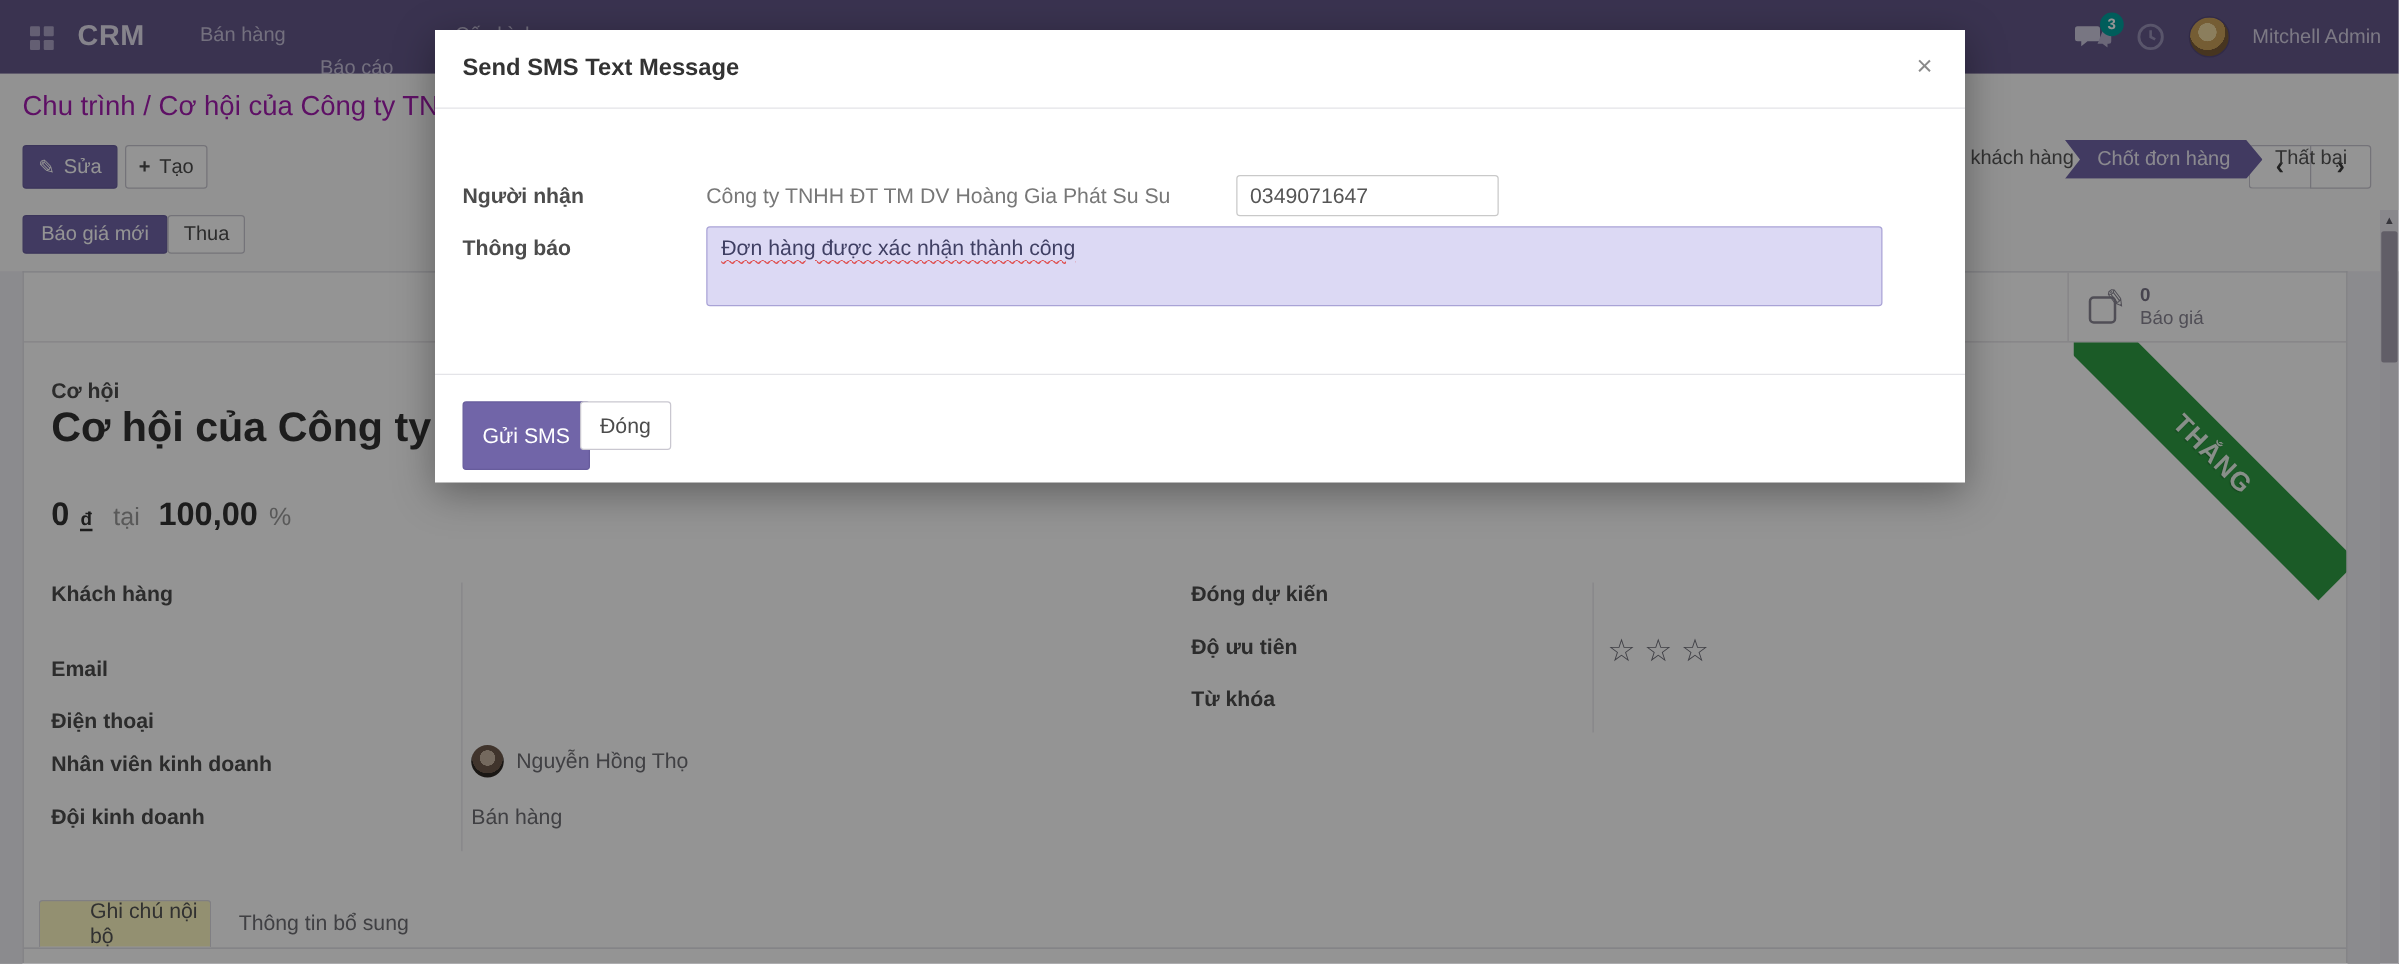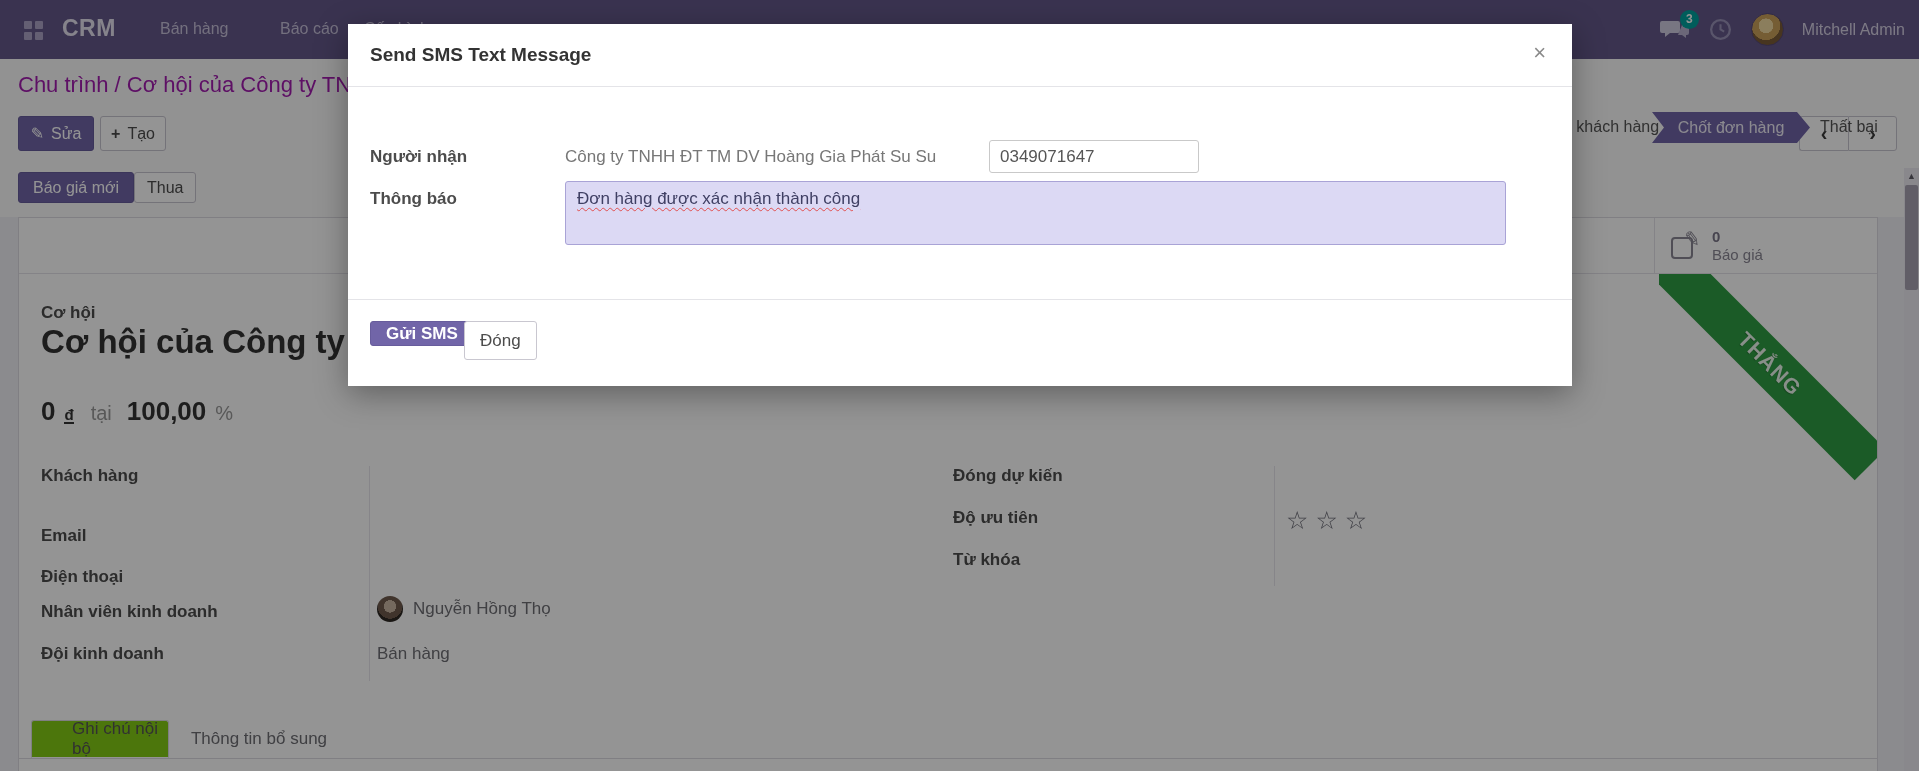--- a/index.html
+++ b/index.html
@@ -6,21 +6,21 @@
   body { font-family:"Liberation Sans", sans-serif; background:#555; }
   #screen { position:relative; width:1919px; height:771px; overflow:hidden; background:#f0eff4; }
 
   
   .navbar { position:absolute; left:0; top:0; width:1919px; height:59px; background:#64588a; z-index:1; }
   .apps-grid { position:absolute; left:24px; top:21px; width:19px; height:19px;
     display:grid; grid-template-columns:8px 8px; grid-template-rows:8px 8px; gap:3px; cursor:pointer; }
   .apps-grid span { background:#aca4c6; border-radius:1px; }
   .nav-app { position:absolute; left:62px; top:15px; font-size:23px; font-weight:bold; color:#e6e2f0; letter-spacing:.5px; }
   .nav-menu { position:absolute; top:20px; font-size:16px; color:#c7c1da; cursor:pointer; white-space:nowrap; }
-  .nav-menu.m0 { left:160px; } .nav-menu.m1 { left:280px; } .nav-menu.m2 { left:364px; }
+  .nav-menu.m0 { left:160px; } .nav-menu.m1 { left:256px;margin-top:26px; } .nav-menu.m2 { left:364px; }
   .nav-right { position:absolute; right:14px; top:0; height:59px; display:flex; align-items:center; gap:18px; }
   .chat-wrap { position:relative; width:30px; height:26px; cursor:pointer; }
   .chat-badge { position:absolute; top:-7px; right:-9px; min-width:19px; height:19px; border-radius:10px;
     background:#00a09d; color:#fff; font-size:12px; font-weight:bold; display:flex; align-items:center; justify-content:center; }
   .clock-icon { width:25px; height:25px; cursor:pointer; }
   .nav-avatar { width:33px; height:33px; border-radius:50%; cursor:pointer;
     background:radial-gradient(circle at 45% 38%, #f0d9a0 0 28%, #caa05a 29% 55%, #7a5c38 56% 100%); border:1px solid #55497a; }
   .nav-user { font-size:16px; color:#d6d1e4; cursor:pointer; }
 
   
@@ -81,21 +81,21 @@
   .flabel { position:absolute; font-size:17px; font-weight:bold; color:#4c4c4c; white-space:nowrap; }
   .fvalue { position:absolute; font-size:17px; color:#6e6e74; }
   .seller { position:absolute; display:flex; align-items:center; gap:10px; }
   .seller-avatar { width:26px; height:26px; border-radius:50%;
     background:radial-gradient(circle at 50% 40%, #c9b6a2 0 30%, #6e5a4c 31% 60%, #2e2824 61% 100%); }
   .stars { position:absolute; left:1267px; top:288px; display:flex; gap:7px; font-size:25px; color:#6e6e78; cursor:pointer; }
 
   .tabs-line { position:absolute; left:0; top:540px; width:100%; height:1px; background:#dcdbe2; }
   .tab { position:absolute; top:502px; height:38px; display:flex; align-items:center; justify-content:center;
     font-size:17px; cursor:pointer; }
-  .tab-active { left:12px; width:138px; background:#84cc16; border:1px solid #dcdbe2; border-bottom:1px solid #fff;
+  .tab-active { left:12px; width:138px; background:#fef9c3; border:1px solid #dcdbe2; border-bottom:1px solid #fff;
     border-radius:3px 3px 0 0; color:#555; z-index:2;padding-left:40px; }
   .tab-plain { left:160px; width:160px; color:#6e6e74; }
 
   
   .scrollbar { position:absolute; right:0; top:168px; width:15px; height:603px; background:#edeaf2; z-index:1; }
   .scroll-up { position:absolute; top:0; left:0; width:15px; height:16px; display:flex; align-items:center;
     justify-content:center; font-size:9px; color:#5f5d68; cursor:pointer; }
   .scroll-thumb { position:absolute; top:17px; left:1px; width:13px; height:105px; background:#a7a3b1; border-radius:2px; cursor:grab; }
 
   
@@ -107,21 +107,21 @@
   .modal-close { position:absolute; right:26px; top:18px; font-size:22px; color:#8a8a8a; cursor:pointer; line-height:22px; }
   .m-label { position:absolute; font-size:17px; font-weight:bold; color:#4c4c4c; }
   .m-recipient { position:absolute; left:217px; top:123px; font-size:17px; color:#777; }
   .m-phone { position:absolute; left:641px; top:116px; width:210px; height:33px; border:1px solid #c9c9c9;
     border-radius:3px; font-size:17px; color:#555; padding:0 10px; font-family:"Liberation Sans", sans-serif; }
   .m-message { position:absolute; left:217px; top:157px; width:941px; height:64px; background:#dcd9f4;
     border:1px solid #a9a3d6; border-radius:3px; padding:7px 11px; font-size:17px; color:#3f3f63; cursor:text; }
   .wavy { text-decoration:underline; text-decoration-style:wavy; text-decoration-color:#e04f4f;
     text-decoration-thickness:1px; text-underline-offset:3px; }
   .modal-footer-line { position:absolute; left:0; top:275px; width:100%; height:1px; background:#e4e4e8; }
-  .m-send { position:absolute; left:22px; top:297px; height:25px; padding:0 15px; font-size:17px;font-weight:bold; }
+  .m-send { position:absolute; left:22px; top:297px; height:55px; padding:0 15px; font-size:17px; }
   .m-close-btn { position:absolute; left:116px; top:297px; height:39px; padding:0 15px; font-size:17px; }
 </style>
 </head>
 <body>
 
 <div id="screen">
 
   <div class="navbar">
     <div class="apps-grid">
       <span></span>

